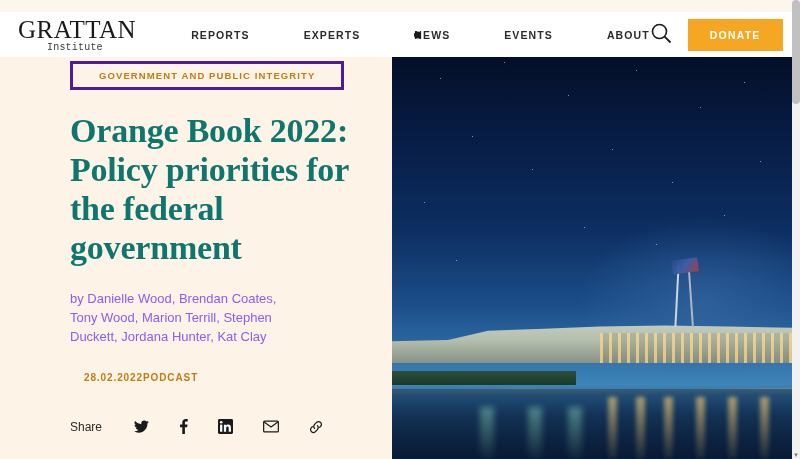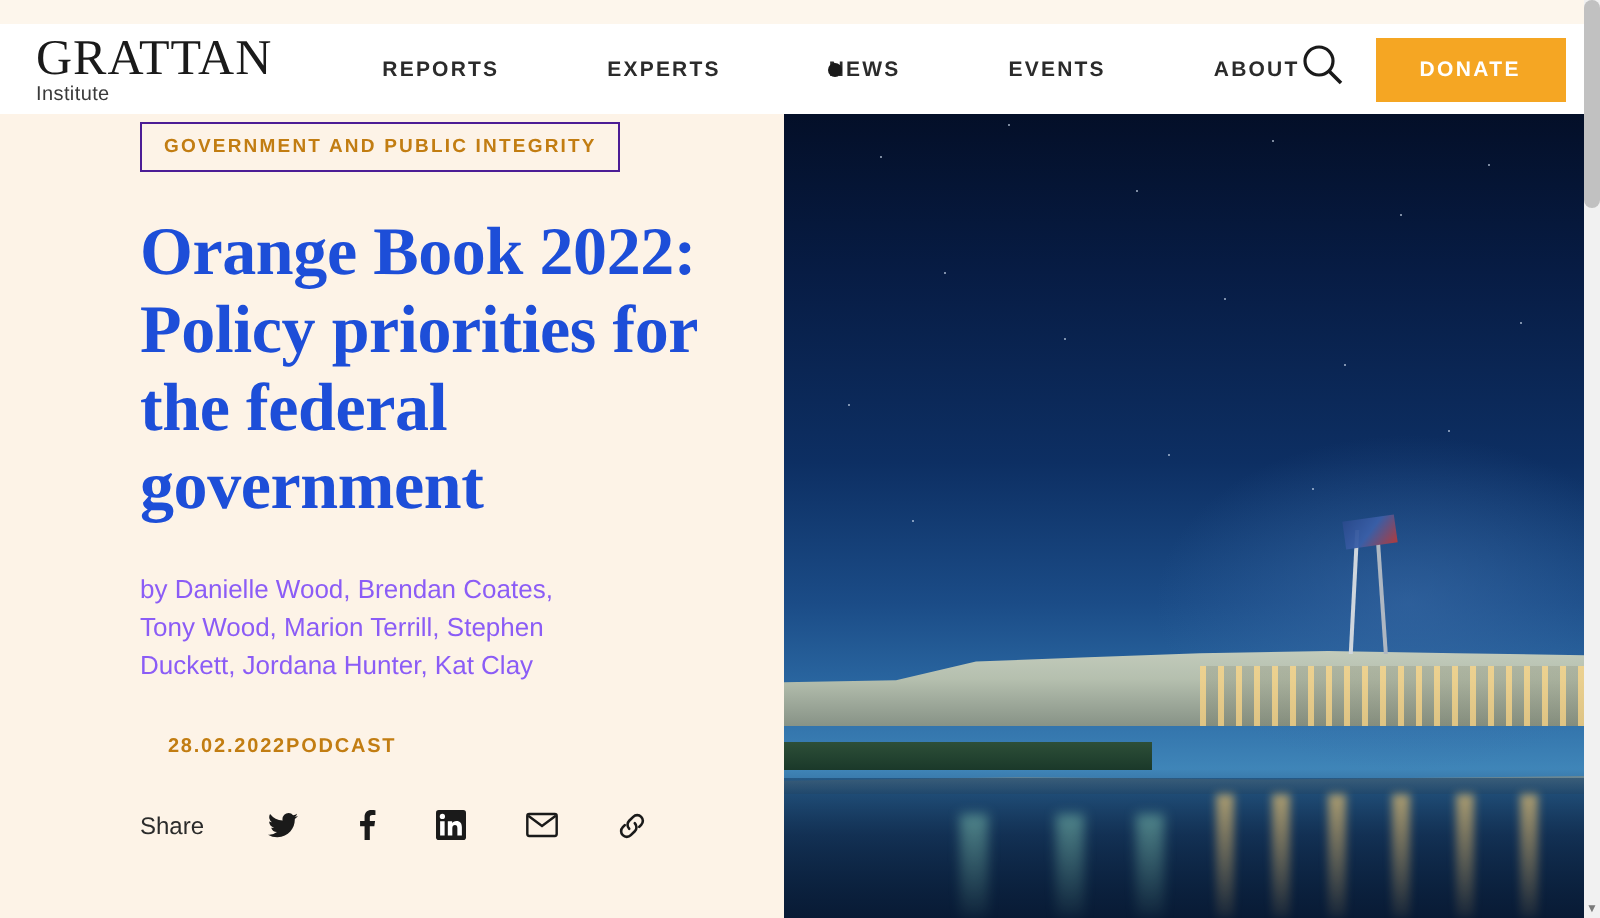--- a/index.html
+++ b/index.html
@@ -31,26 +31,27 @@
   }
   .logo-main {
     font-family: "Liberation Serif", serif;
     font-size: 25px;
     letter-spacing: 0.5px;
     color: #1a1a1a;
     font-weight: 400;
     display: block;
   }
   .logo-sub {
-    font-family: Liberation Sans, sans-serif;
+    font-family: Liberation Mono, monospace;
     font-size: 10px;
     color: #3a3a3a;
     display: block;
     margin-top: 1px;
     letter-spacing: 0.2px;
+    margin-left: 29px;
   }
   .nav {
     display: flex;
     align-items: center;
     margin-left: 55px;
     gap: 54px;
   }
   .nav-item {
     font-size: 10.5px;
     letter-spacing: 1.1px;
@@ -98,36 +99,36 @@
     background: #fdf3e7;
   }
   .left-col {
     position: absolute;
     left: 0; top: 0;
     width: 392px; height: 414px;
     padding: 16px 30px 0 70px;
   }
   .tag {
     display: inline-block;
-    border: 1px solid #4c1d95;
+    border: 3px solid #4c1d95;
     color: #c27d12;
     font-size: 9.5px;
     font-weight: 700;
     letter-spacing: 1.1px;
-    padding: 6px 11px;
+    padding: 6px 26px;
     text-transform: uppercase;
     cursor: pointer;
     background: transparent;
   }
   .title {
     font-family: "Liberation Serif", serif;
     font-size: 34px;
     line-height: 39px;
     font-weight: 700;
-    color: #1d4ed8;
+    color: #0f766e;
     margin-top: 21px;
     letter-spacing: -0.2px;
   }
   .authors {
     margin-top: 22px;
     font-size: 13px;
     line-height: 19px;
     color: #8b5cf6;
     max-width: 215px;
   }
@@ -139,21 +140,21 @@
     font-size: 10px;
     font-weight: 700;
     letter-spacing: 0.9px;
     color: #c27d12;
     text-transform: uppercase;
     text-align: right;
   }
   .meta .date { width: 73px; }
   .meta .type { color: #c27d12; cursor: pointer; }
   .share-row {
-    margin-top: 26px;
+    margin-top: 36px;
     display: flex;
     align-items: center;
     gap: 30px;
   }
   .share-label {
     font-size: 12px;
     color: #2b2b2b;
     font-weight: 400;
     margin-right: 2px;
   }

